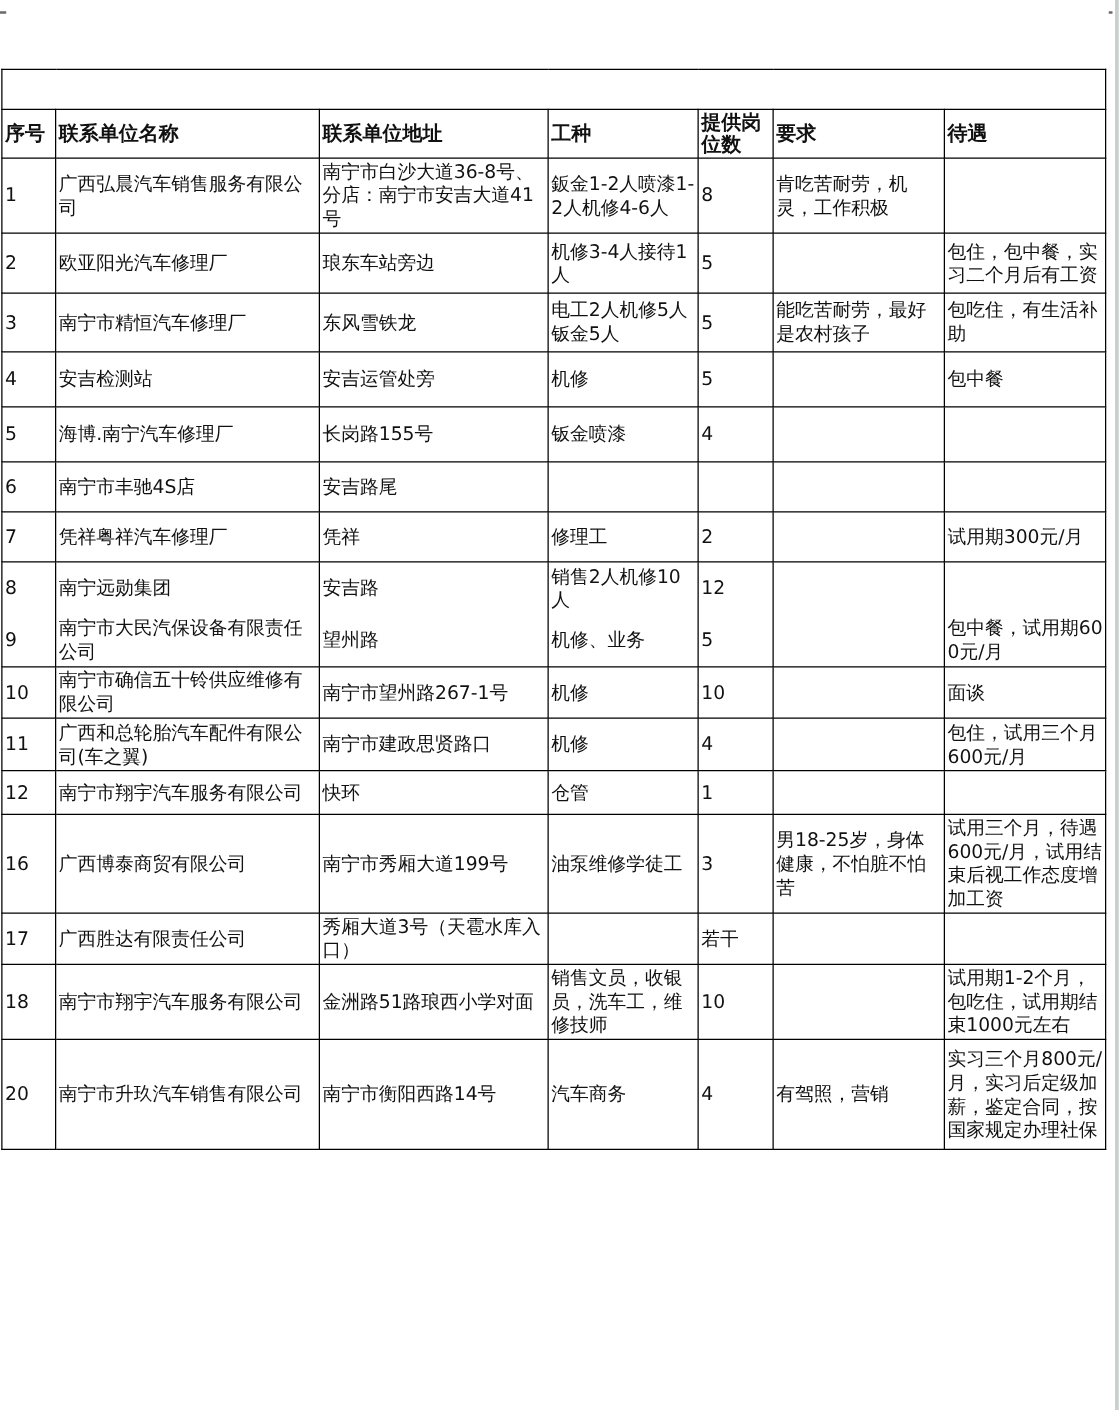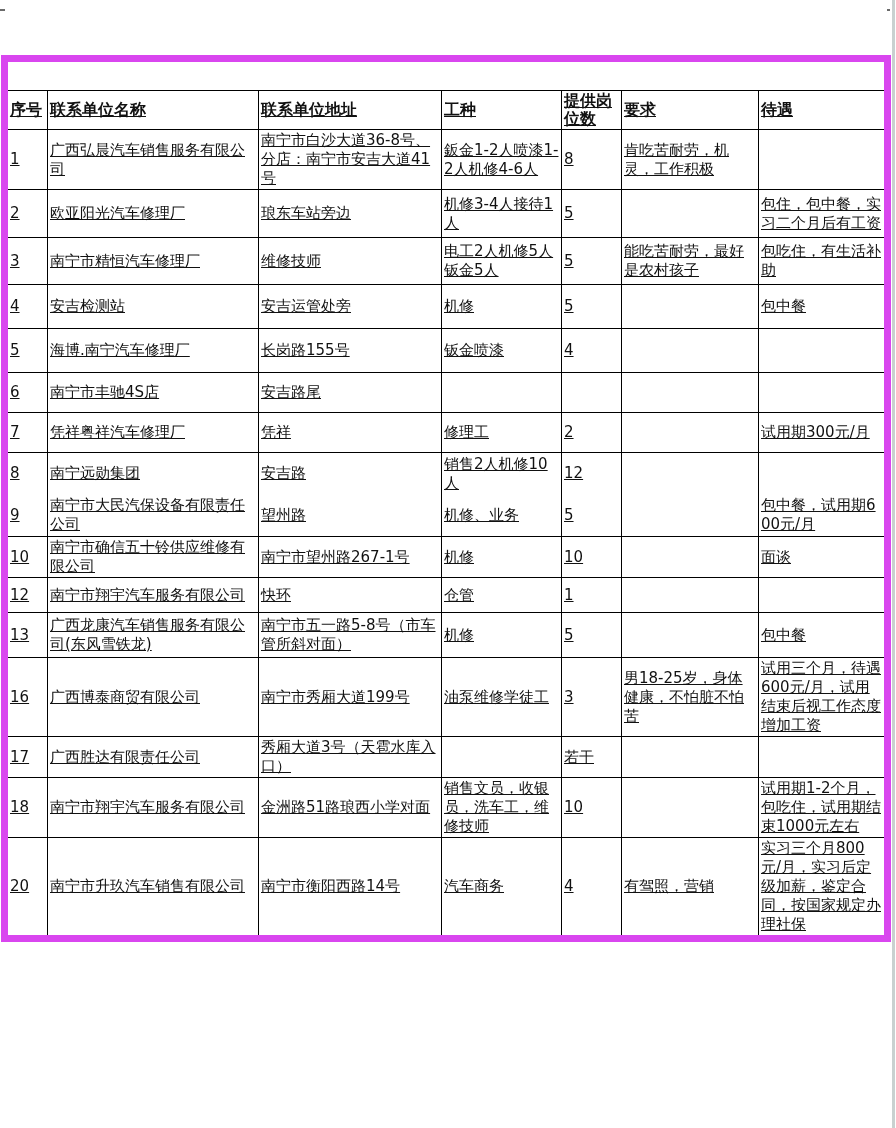--- a/index.html
+++ b/index.html
@@ -11,22 +11,21 @@
     font-family:"DejaVu Sans","Liberation Sans",sans-serif;
     color:#111;
   }
   .artifact{position:absolute;background:#6a6a6a;}
   .edge-line{position:absolute;top:0;width:3px;height:1128px;background:#c9d1d0;}
   .sheet{position:absolute;left:1px;top:55px;}
   table{
     border-collapse:collapse;
     table-layout:fixed;
     width:883px;
-    border:7px solid #d946ef;
-    text-decoration:underline;
+    border:1px solid #d946ef;
   }
   td,th{
     border:1px solid #000;
     vertical-align:middle;
     text-align:left;
     padding:1px 2px;
     font-size:15px;
     line-height:19px;
     overflow:hidden;
     word-break:break-all;
@@ -88,21 +87,21 @@
           <td>欧亚阳光汽车修理厂</td>
           <td>琅东车站旁边</td>
           <td>机修3-4人接待1人</td>
           <td>5</td>
           <td></td>
           <td>包住，包中餐，实习二个月后有工资</td>
         </tr>
         <tr style="height: 47px;">
           <td>3</td>
           <td>南宁市精恒汽车修理厂</td>
-          <td>维修技师</td>
+          <td>东风雪铁龙</td>
           <td>电工2人机修5人钣金5人</td>
           <td>5</td>
           <td>能吃苦耐劳，最好是农村孩子</td>
           <td>包吃住，有生活补助</td>
         </tr>
         <tr style="height: 44px;">
           <td>4</td>
           <td>安吉检测站</td>
           <td>安吉运管处旁</td>
           <td>机修</td>
@@ -157,37 +156,37 @@
         </tr>
         <tr style="height: 38px;">
           <td>10</td>
           <td>南宁市确信五十铃供应维修有限公司</td>
           <td>南宁市望州路267-1号</td>
           <td>机修</td>
           <td>10</td>
           <td></td>
           <td>面谈</td>
         </tr>
+        <tr style="height: 42px;">
+          <td>11</td>
+          <td>广西和总轮胎汽车配件有限公司(车之翼)</td>
+          <td>南宁市建政思贤路口</td>
+          <td>机修</td>
+          <td>4</td>
+          <td></td>
+          <td>包住，试用三个月600元/月</td>
+        </tr>
         <tr style="height: 35px;">
           <td>12</td>
           <td>南宁市翔宇汽车服务有限公司</td>
           <td>快环</td>
           <td>仓管</td>
           <td>1</td>
           <td></td>
           <td></td>
-        </tr>
-        <tr style="height: 45px;">
-          <td>13</td>
-          <td>广西龙康汽车销售服务有限公司(东风雪铁龙)</td>
-          <td>南宁市五一路5-8号（市车管所斜对面）</td>
-          <td>机修</td>
-          <td>5</td>
-          <td></td>
-          <td>包中餐</td>
         </tr>
         <tr style="height: 70px;">
           <td>16</td>
           <td>广西博泰商贸有限公司</td>
           <td>南宁市秀厢大道199号</td>
           <td>油泵维修学徒工</td>
           <td>3</td>
           <td>男18-25岁，身体健康，不怕脏不怕苦</td>
           <td>试用三个月，待遇600元/月，试用结束后视工作态度增加工资</td>
         </tr>

